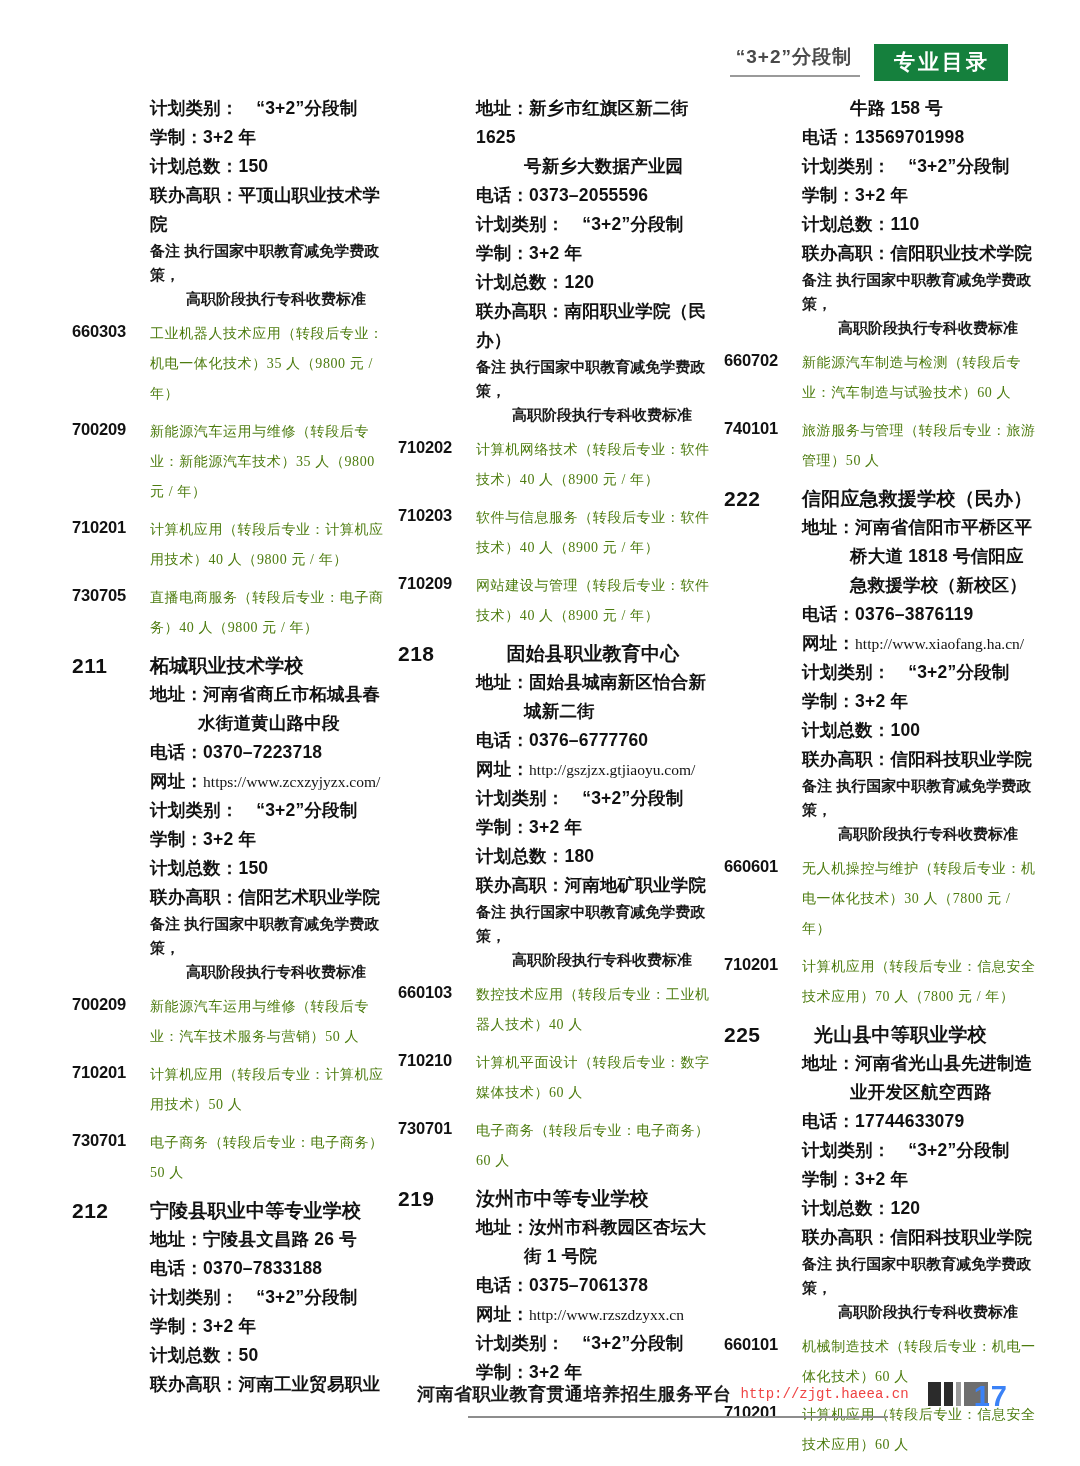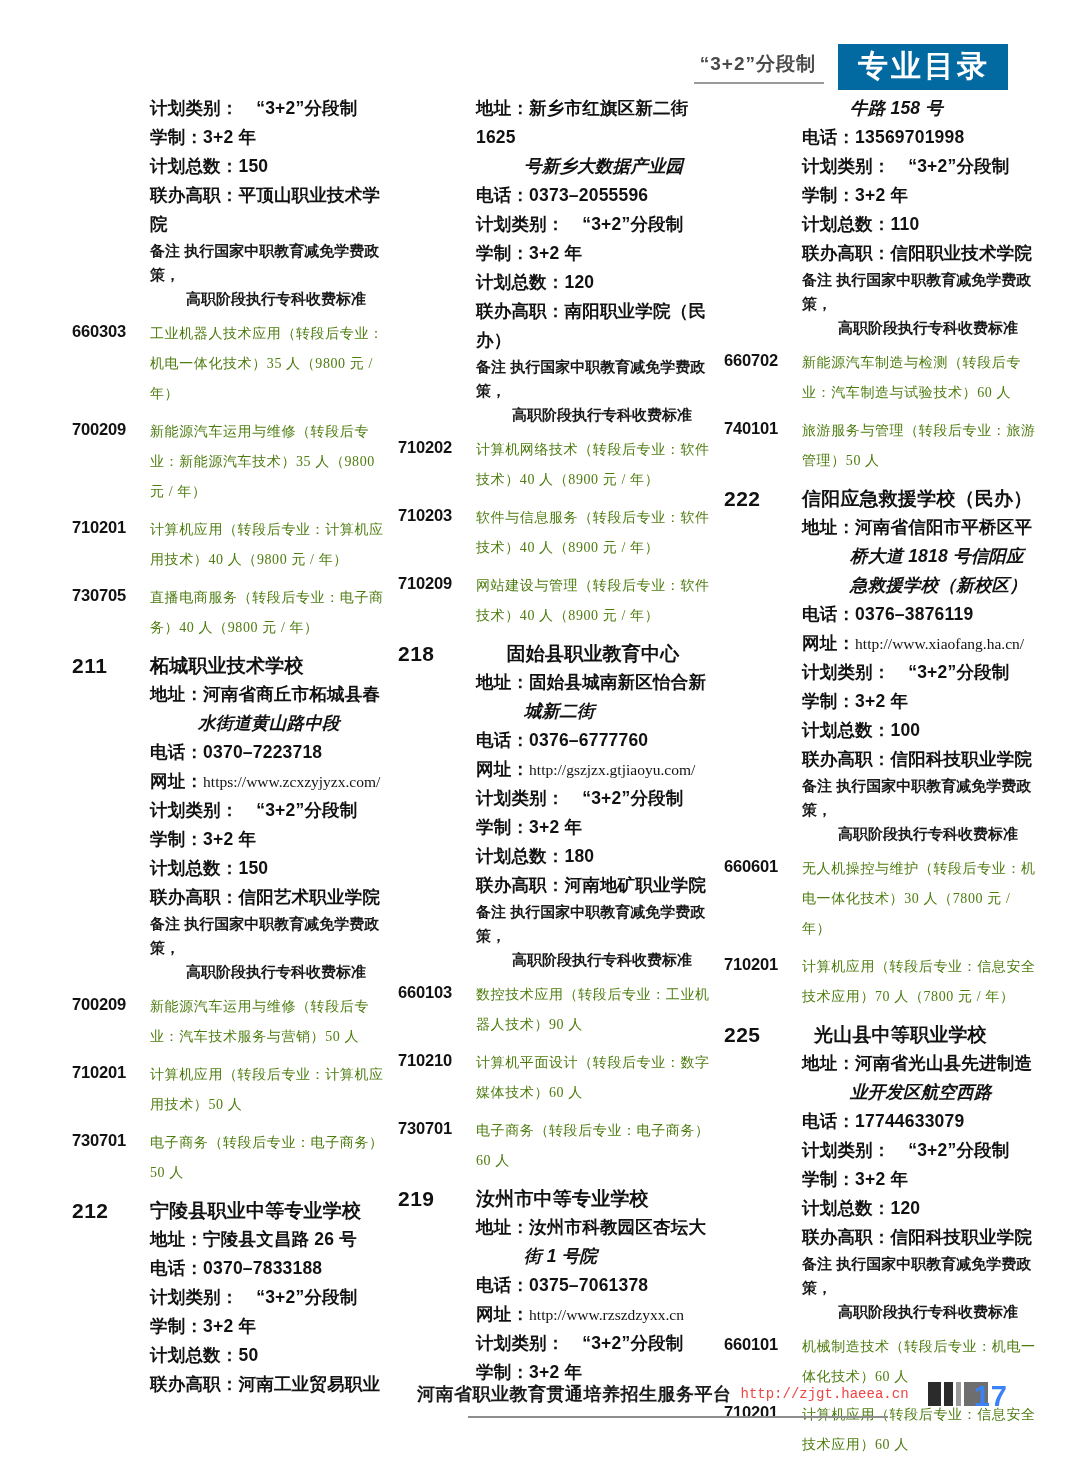--- a/index.html
+++ b/index.html
@@ -11,31 +11,31 @@
     position:relative;
     overflow:hidden;
   }
 
   
   .page-header{
     position:absolute;left:0;top:0;width:1080px;height:86px;
   }
   .hdr-inner{
     position:absolute;right:72px;top:44px;
-    display:flex;align-items:center;gap:14px;
+    display:flex;align-items:flex-start;gap:14px;
   }
   .hdr-sub{
     font-size:19px;letter-spacing:1px;color:#4a4a4a;
     padding-bottom:5px;font-weight:600;
     border-bottom:2px solid #9a9a9a;
     padding-left:6px;padding-right:8px;
   }
   .hdr-badge{
-    background:#0369a1;color:#ffffff;
-    font-size:30px;font-weight:700;letter-spacing:3px;
+    background:#15803d;color:#ffffff;
+    font-size:21px;font-weight:700;letter-spacing:3px;
     padding:7px 18px 9px 20px;
     line-height:1;
   }
 
   
   .columns{
     position:absolute;left:0;top:94px;width:1080px;
     display:flex;
   }
   .col{width:312px;}
@@ -76,21 +76,21 @@
     letter-spacing:0.2px;
   }
   
   .song{
     font-size:14px;
     font-family:"Liberation Serif","DejaVu Serif",serif;
     line-height:30px;
     color:#4d7c0f;
     letter-spacing:0.6px;
   }
-  .ind{padding-left:48px;font-style:italic;}
+  .ind{padding-left:48px;}
   .note{
     font-size:15px;
     font-weight:700;
     line-height:24px;
     letter-spacing:0px;
   }
   .url{
     font-family:"Liberation Serif","DejaVu Serif",serif;
     font-size:15.5px;letter-spacing:0px;font-weight:400;
   }
@@ -257,21 +257,21 @@
           <div class="hei">学制：3+2 年</div>
           <div class="hei">计划总数：180</div>
           <div class="hei">联办高职：河南地矿职业学院</div>
           <div class="note">备注 执行国家中职教育减免学费政策，</div>
           <div class="note " style="padding-left: 36px;">高职阶段执行专科收费标准</div>
         </div>
       </div>
       <div class="spacer-sm"></div>
       <div class="row">
         <div class="code">660103</div>
-        <div class="body song">数控技术应用（转段后专业：工业机器人技术）90 人</div>
+        <div class="body song">数控技术应用（转段后专业：工业机器人技术）40 人</div>
       </div>
       <div class="spacer-sm"></div>
       <div class="row">
         <div class="code">710210</div>
         <div class="body song">计算机平面设计（转段后专业：数字媒体技术）60 人</div>
       </div>
       <div class="spacer-sm"></div>
       <div class="row">
         <div class="code">730701</div>
         <div class="body song">电子商务（转段后专业：电子商务）60 人</div>

